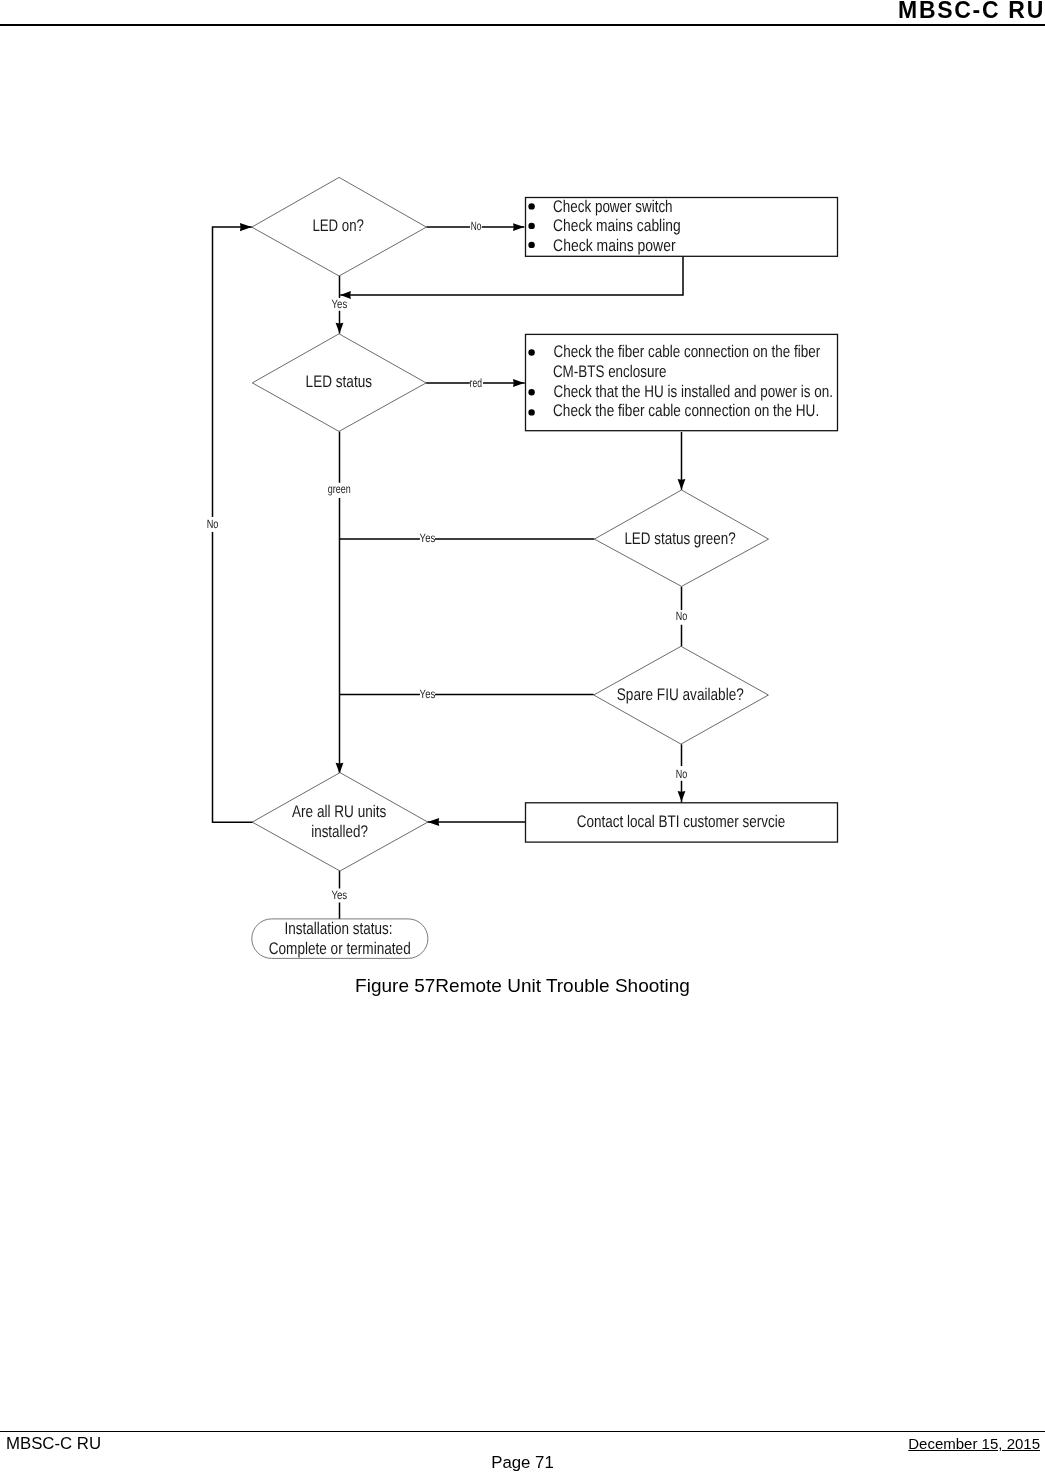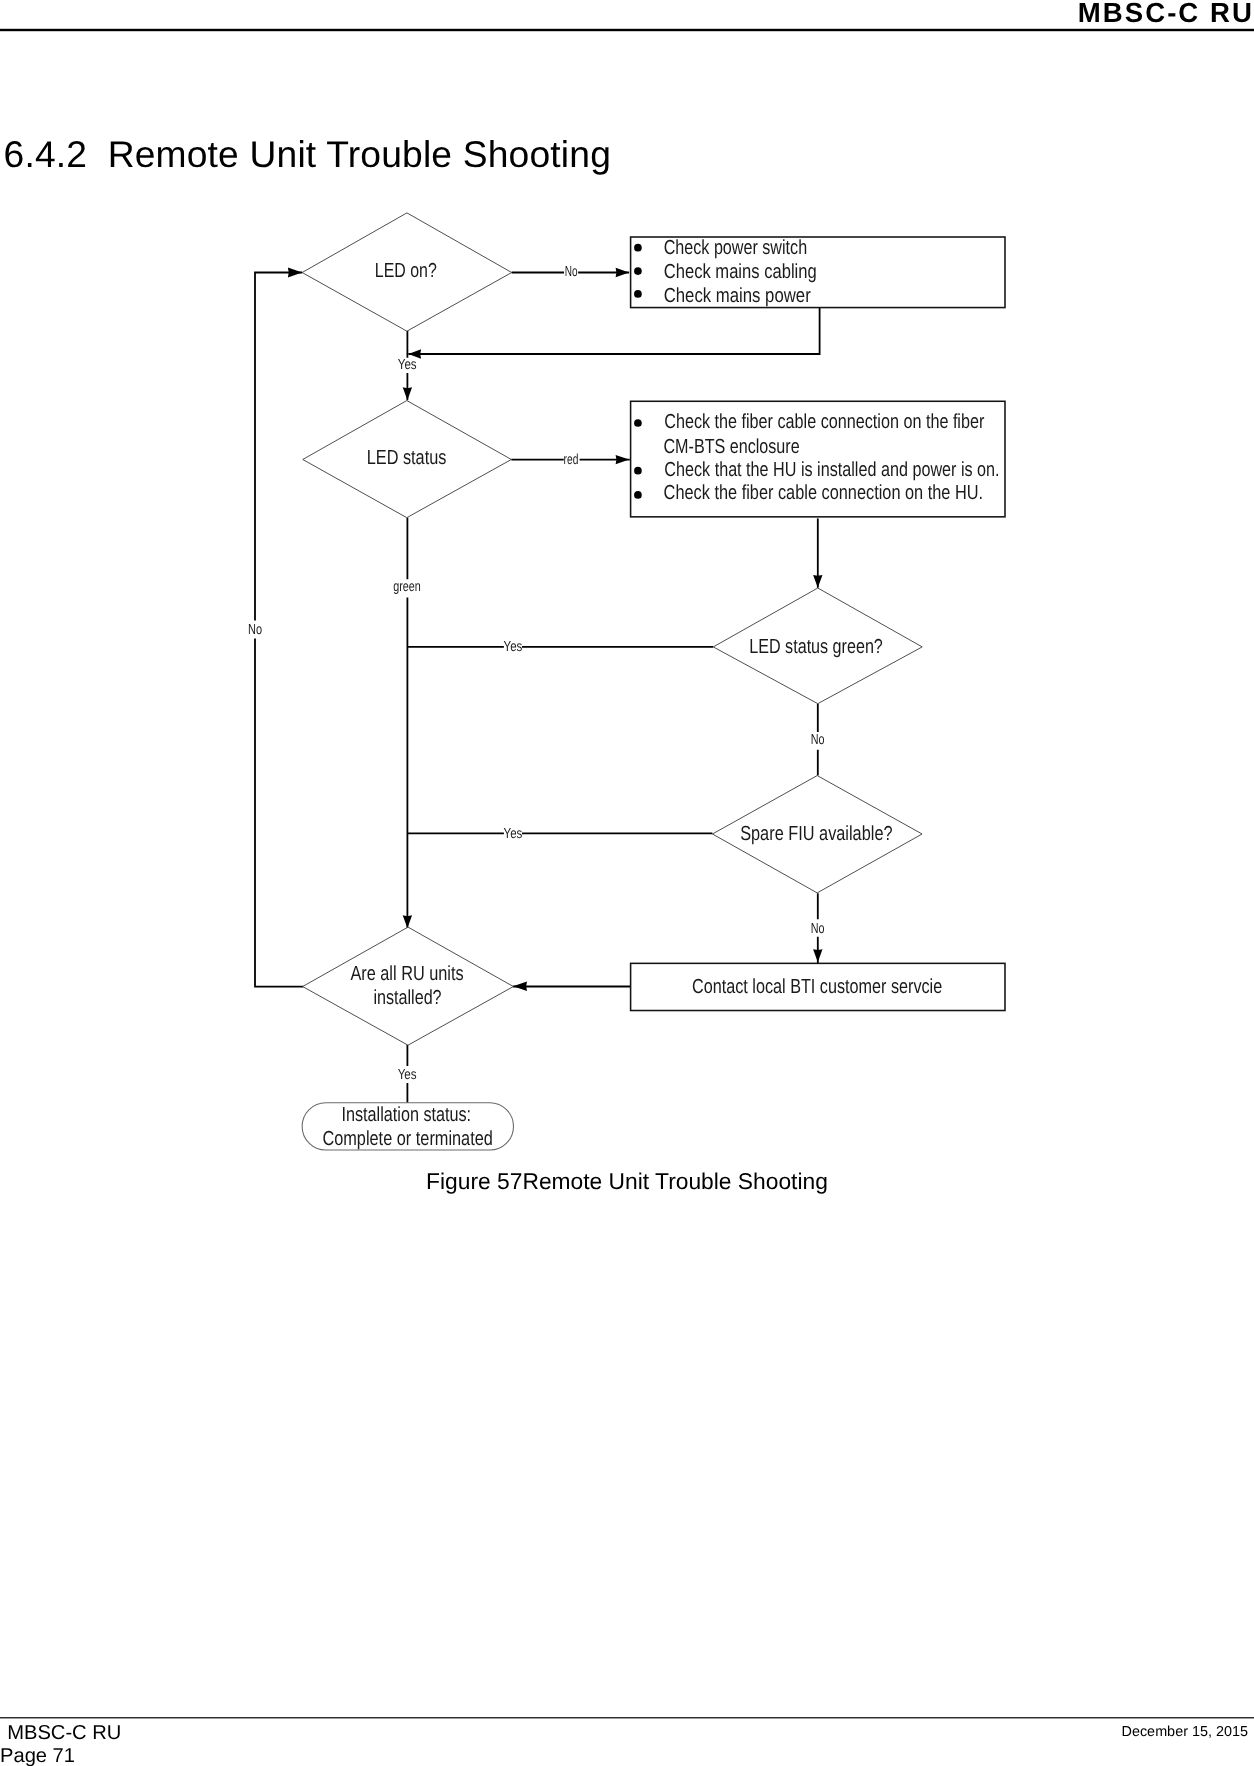--- a/index.html
+++ b/index.html
@@ -38,22 +38,22 @@
     position:absolute; left:0; top:975.8px; width:1045px;
     text-align:center; font-size:19px; line-height:19px;
   }
 
   
   .footer-rule {
     position:absolute; left:0; top:1430.5px; width:1045px; height:1.7px;
     background:#000;
   }
   .footer-left  { position:absolute; left:6px;  top:1435px; font-size:16.8px; line-height:17px; }
-  .footer-right { position:absolute; right:5px; top:1435px; font-size:12px; line-height:17px; }
-  .footer-center{ position:absolute; left:0; top:1454px; width:1045px; 
+  .footer-right { position:absolute; right:5px; top:1435px; font-size:15px; line-height:17px;text-decoration:underline; }
+  .footer-center{ position:absolute; left:0; top:1454px; width:1045px; text-align:center;
                   font-size:16.8px; line-height:17px; }
 
   
   svg.flow { position:absolute; left:0; top:0; }
   svg.flow text { -webkit-font-smoothing:antialiased; text-rendering:geometricPrecision; }
   .page { transform:translateZ(0);border-radius:21px; }
   .shape     { fill:#ffffff; stroke:#3a3a3a; stroke-width:0.75; }
   .boxshape  { fill:#ffffff; stroke:#141414; stroke-width:1.3; }
   .stadium   { fill:#ffffff; stroke:#6b6b6b; stroke-width:0.9; }
   .conn      { stroke:#000000; stroke-width:1.5; fill:none; stroke-linecap:butt; }
@@ -64,21 +64,20 @@
   .btext     { font-family:"Liberation Sans", sans-serif; font-size:16.9px; fill:#1a1a1a; }
 </style>
 </head>
 <body>
 
 <div class="page">
 
   <div class="header-title">MBSC-C RU</div>
   <div class="header-rule"></div>
 
-  <div class="sec-heading"><span class="num">6.4.2</span><span>Remote Unit Trouble Shooting</span></div>
 
   <svg class="flow" width="1045" height="975" viewBox="0 0 1045 975">
 
     <g>
 
       <path class="conn" d="M252.8,822.2 L212.5,822.2 L212.5,532.0 M212.5,517.0 L212.5,227.1 L251.8,227.1"></path>
       <polygon class="arrow" points="251.8,227.1 239.9,223.0 240.6,227.1 239.9,231.2"></polygon>
 
       <path class="conn" d="M426.4,227.1 L470.0,227.1 M481.8,227.1 L524.3,227.1"></path>
       <polygon class="arrow" points="524.3,227.1 513.0,223.2 513.7,227.1 513.0,231.0"></polygon>

